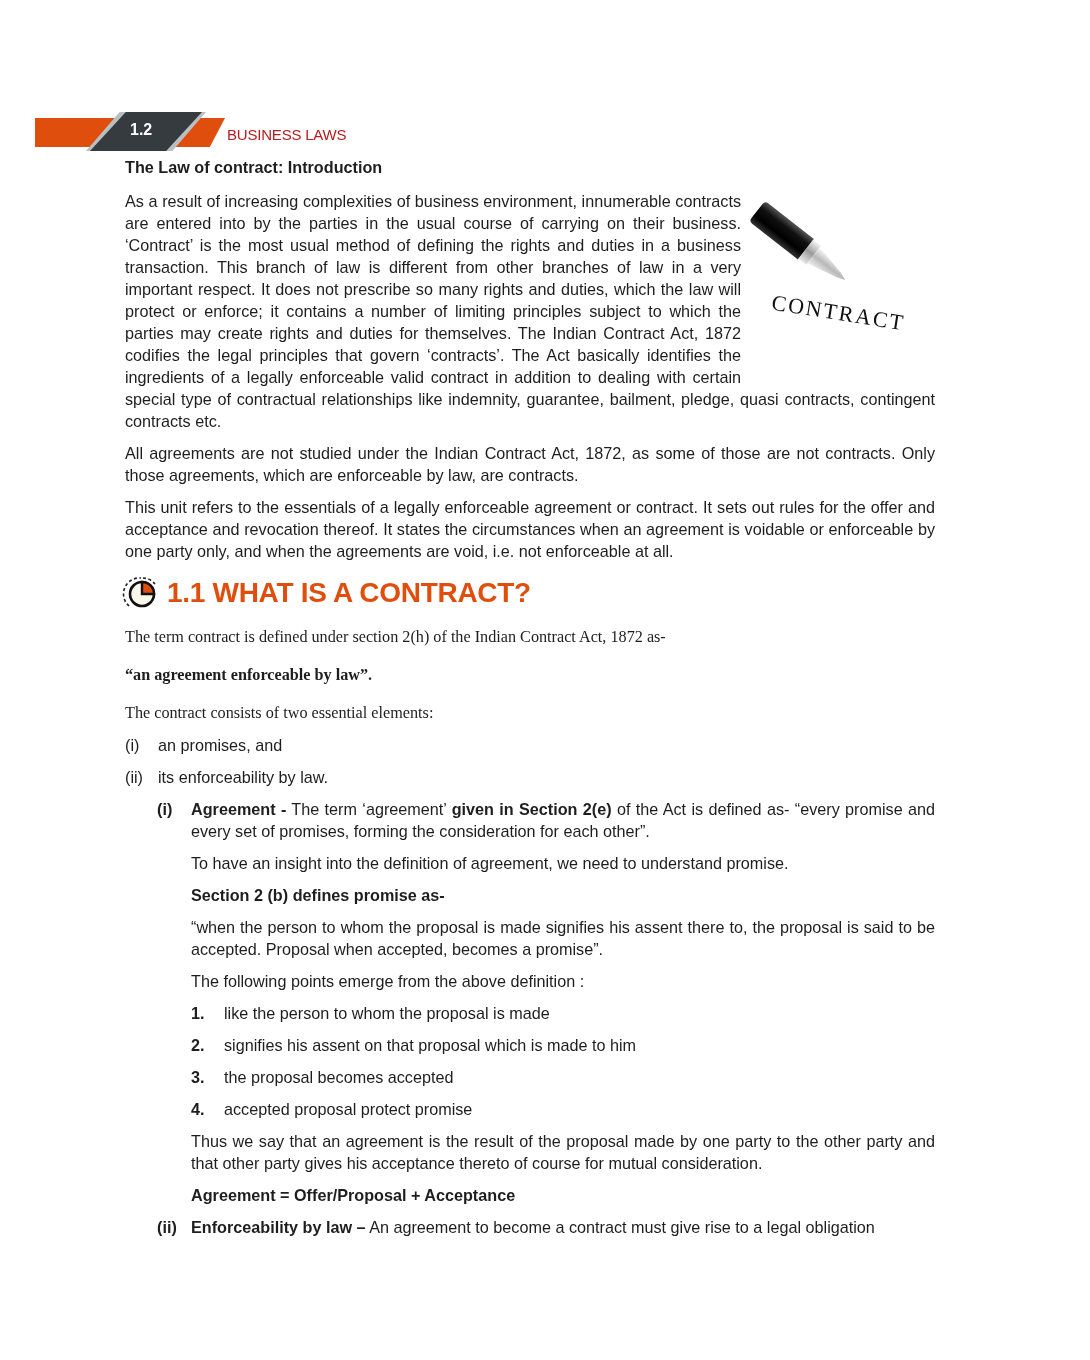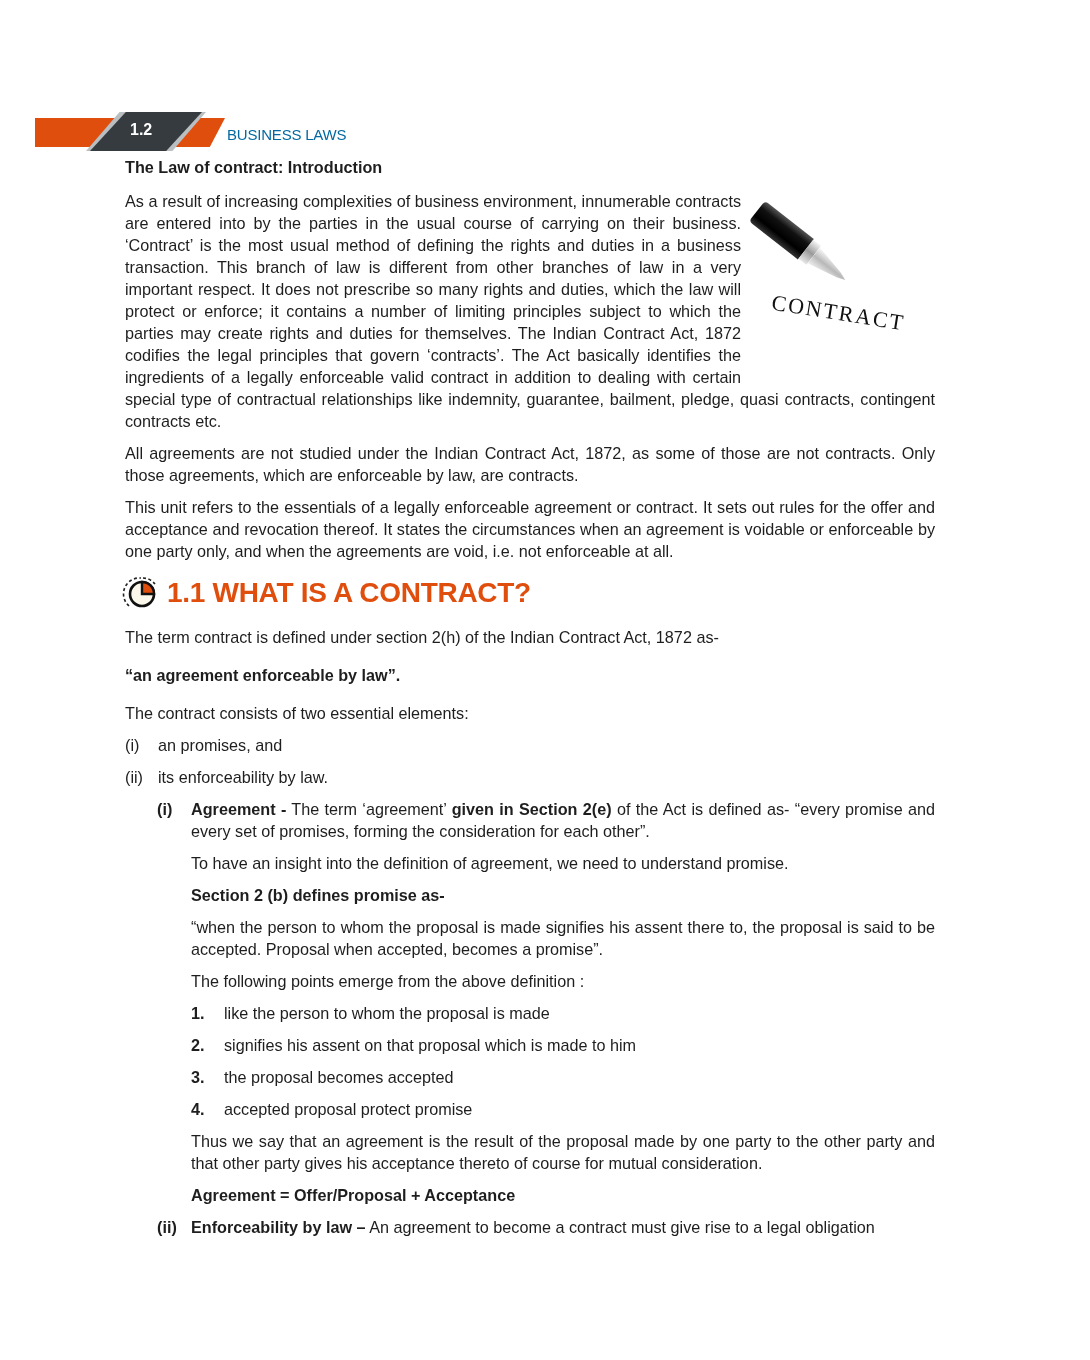--- a/index.html
+++ b/index.html
@@ -6,21 +6,21 @@
   body { width: 1090px; height: 1360px; position: relative; overflow: hidden;
          font-family: "Liberation Sans", sans-serif; color: #1e1e1e; }
   .hdr-band { position: absolute; left: 35px; top: 118px; width: 190px; height: 29px; background: #e04e0e;
               clip-path: polygon(0 0, 100% 0, 92% 100%, 0 100%); }
   .hdr-shadow { position: absolute; left: 86px; top: 112px; width: 120px; height: 39px; background: #b9bec1;
                 clip-path: polygon(28% 0, 100% 0, 72% 100%, 0 100%); }
   .hdr-dark { position: absolute; left: 90px; top: 112px; width: 112px; height: 39px; background: #353b3e;
               clip-path: polygon(32% 0, 100% 0, 68% 100%, 0 100%); }
   .hdr-num { position: absolute; left: 130px; top: 121px; width: 30px; text-align: left;
              color: #ffffff; font-size: 16px; font-weight: bold; }
-  .hdr-title { position: absolute; left: 227px; top: 126px; color: #0369a1; font-size: 15px; letter-spacing: -0.2px; }
+  .hdr-title { position: absolute; left: 227px; top: 126px; color: #b91c1c; font-size: 15px; letter-spacing: -0.2px; }
 
   .content { position: absolute; left: 125px; top: 156px; width: 810px; font-size: 16.2px; line-height: 22px; }
   .h-intro { font-weight: bold; margin: 0 0 12px 0; font-size: 16.2px; }
   p { margin: 0 0 10px 0; text-align: justify; }
   .wrap-img { float: right; width: 190px; height: 182px; margin: 8px -6px 0 10px; position: relative; }
   .pen { position: absolute; left: 6px; top: 0; width: 110px; height: 26px; transform-origin: left center;
          transform: rotate(38deg); }
   .pen-body { position: absolute; left: 0; top: 0; width: 62px; height: 26px;
               background: linear-gradient(#555 0%, #111 30%, #000 70%, #333 100%); border-radius: 4px 0 0 4px; }
   .pen-ring { position: absolute; left: 62px; top: 1px; width: 10px; height: 24px;
@@ -28,21 +28,21 @@
   .pen-tip { position: absolute; left: 72px; top: 3px; width: 40px; height: 20px;
              background: linear-gradient(#fafafa, #b8b8b8 50%, #f0f0f0);
              clip-path: polygon(0 0, 80% 35%, 100% 50%, 80% 65%, 0 100%); }
   .contract-word { position: absolute; left: 20px; top: 104px; font-family: "Liberation Serif", serif;
                    font-size: 22px; letter-spacing: 2px; color: #111; transform: rotate(9deg);
                    text-transform: none; }
 
   .sec-head { display: flex; align-items: center; margin: 14px 0 10px -4px; }
   .sec-icon { width: 38px; height: 34px; position: relative; margin-right: 8px; }
   .sec-title { color: #e04e0e; font-size: 28px; font-weight: bold; letter-spacing: -0.3px; }
-  .line { margin: 16px 0 10px 0; }
+  .line { margin: 16px 0 10px 0; font-family: Liberation Serif, serif; }
   .bold { font-weight: bold; }
   .roman { display: flex; margin-bottom: 10px; }
   .roman .lbl { width: 33px; flex: none; }
   .sub { display: flex; margin-left: 32px; }
   .sub .lbl { width: 34px; flex: none; font-weight: bold; }
   .sub .body { flex: 1; }
   .num-item { display: flex; margin-bottom: 10px; }
   .num-item .lbl { width: 33px; flex: none; }
 </style>
 </head>

